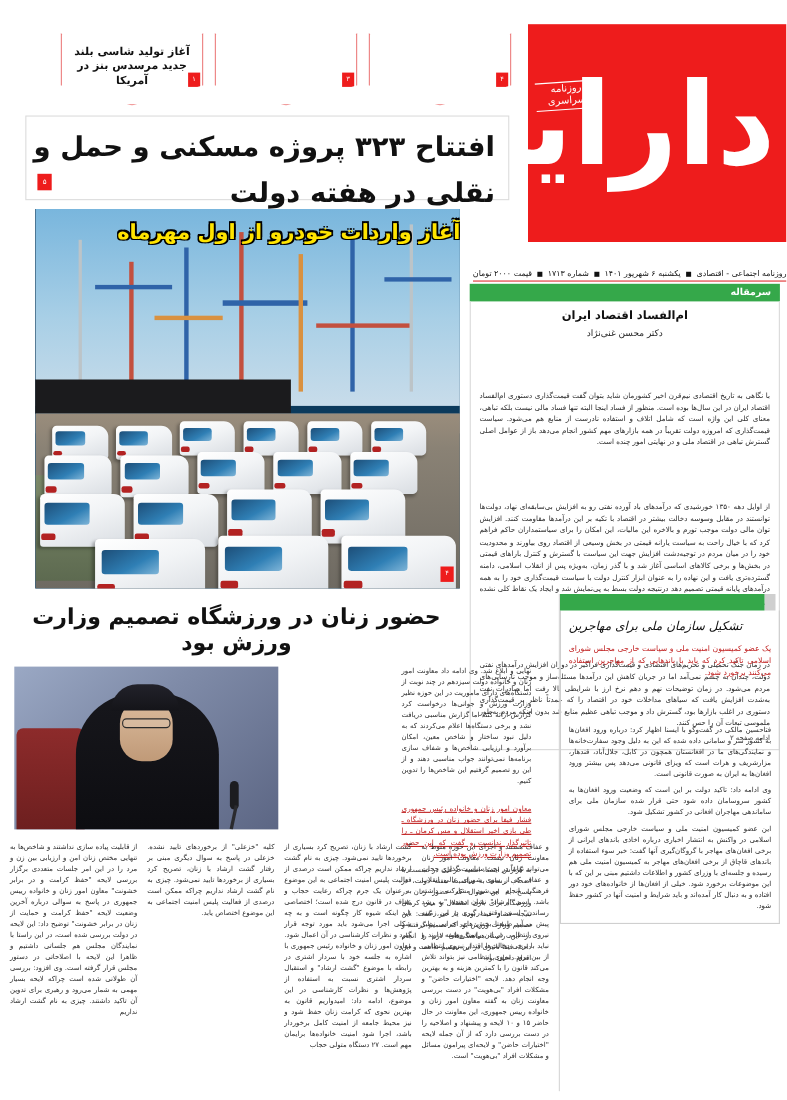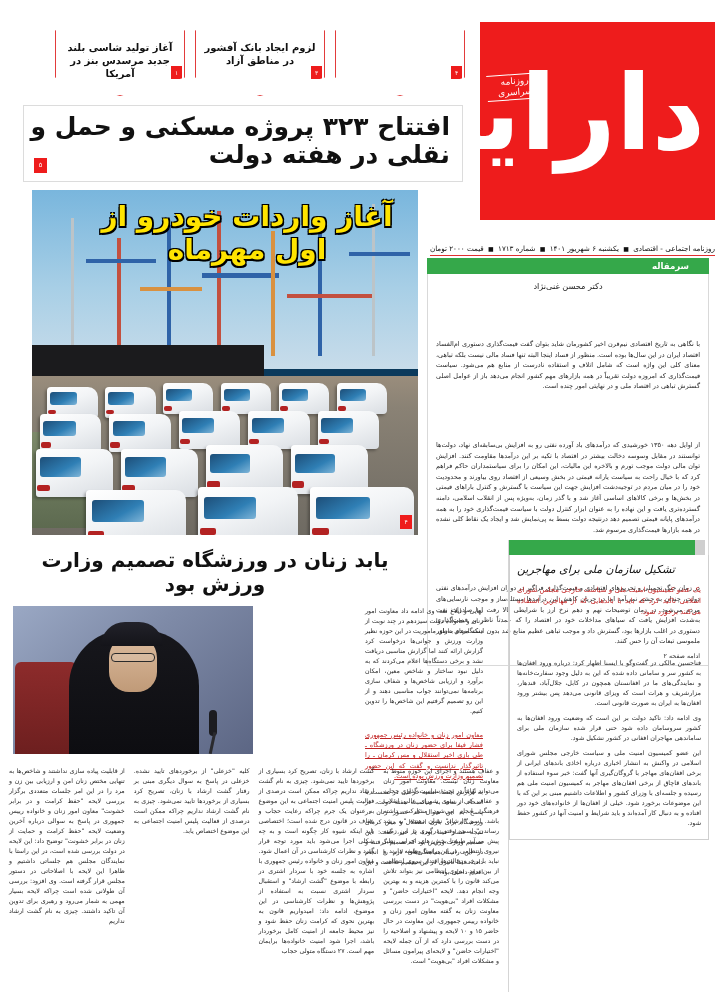--- a/index.html
+++ b/index.html
@@ -91,21 +91,21 @@
     position: absolute; top: 105px; right: 252px;
     width: 440px; height: 77px;
     border: 1px solid #dcdcdc;
     background: #fff;
     padding: 7px 12px 0 0;
     text-align: right;
     direction: rtl;
   }
   .headline-text {
     font-size: 25px; font-weight: bold; color: #111;
-    line-height: 28px; letter-spacing: -0.4px;
+    line-height: 42px; letter-spacing: -0.4px;
   }
   .headline-num {
     position: absolute; bottom: 8px; left: 10px;
     width: 13px; height: 15px;
     background:#ee1c1c; color:#fff;
     font-size: 6.5px; text-align:center; line-height:15px;
   }
 
   
   .photo-wrap {
@@ -153,43 +153,43 @@
     width: 16%; height: 14%;
     background:#b32222; border-radius:2px;
   }
   .road-strip {
     position:absolute; bottom:2%; left:0; width:14%; height:28%;
     background: linear-gradient(#7d8a6a,#5d6a50);
   }
 
   .photo-caption {
     position:absolute; top:10px; left:0; width:100%;
-    text-align:center; direction:rtl;
-    font-size: 28px; font-weight:bold; color:#ffe400;
+    direction:rtl;
+    font-size: 19px; font-weight:bold; color:#ffe400;
     text-shadow: 1.6px 1.6px 0 #000, -1.2px -1.2px 0 #000, 1.6px -1.2px 0 #000, -1.2px 1.6px 0 #000;
     letter-spacing:-0.3px;
     padding-left:44px;
   }
   .photo-num {
     position:absolute; bottom:6px; right:6px;
     width: 12px; height: 14px;
     background:#ee1c1c; color:#fff; font-size:6px;
     text-align:center; line-height:14px;
   }
 
   
   .editorial {
     position: absolute; top: 258px; right: 6px;
     width: 282px;
   }
   .green-bar {
     height: 16px; background: #35a84a;
     color:#fff; font-size: 8.6px;
     text-align: right; line-height:16px;
-    padding-right: 20px; direction: rtl;
+    padding-right: 8px; direction: rtl;
     font-weight: bold;
   }
   .editorial-body {
     border: 1px solid #d9d9d9; border-top: none;
     padding: 7px 8px 6px 8px;
   }
   .ed-title {
     text-align:center; direction:rtl;
     font-size: 10.5px; font-weight:bold; color:#111;
     margin-bottom: 4px;
@@ -336,21 +336,20 @@
       <span>شماره ۱۷۱۳</span>
       <span class="sep">■</span>
       <span>قیمت ۲۰۰۰ تومان</span>
     </div>
 
     <div class="teasers">
       <div class="teaser">
         <div class="teaser-num">۴</div>
       </div>
       <div class="teaser">
-        <div class="teaser-text">لزوم ایجاد بانک آفشور در مناطق آزاد</div>
         <div class="teaser-num">۳</div>
       </div>
       <div class="teaser">
         <div class="teaser-text">آغاز تولید شاسی بلند جدید مرسدس بنز در آمریکا</div>
         <div class="teaser-num">۱</div>
       </div>
     </div>
 
     <div class="headline-box">
       <div class="headline-text">افتتاح ۳۲۳ پروژه مسکنی و حمل و نقلی در هفته دولت</div>
@@ -401,31 +400,32 @@
     <div class="car" style="left:43%; top:86%; width:26%; height:16%;"></div>
     <div class="car" style="left:72%; top:86%; width:27%; height:16%;"></div>
 
     <div class="photo-caption">آغاز واردات خودرو از اول مهرماه</div>
     <div class="photo-num">۴</div>
   </div>
 
   <div class="editorial">
     <div class="green-bar">سرمقاله</div>
     <div class="editorial-body">
+      <div class="ed-title">ام‌الفساد اقتصاد ایران</div>
       <div class="ed-author">دکتر محسن غنی‌نژاد</div>
       <div class="ed-text">
         <p>با نگاهی به تاریخ اقتصادی نیم‌قرن اخیر کشورمان شاید بتوان گفت قیمت‌گذاری دستوری ام‌الفساد اقتصاد ایران در این سال‌ها بوده است. منظور از فساد اینجا البته تنها فساد مالی نیست بلکه تباهی، معنای کلی این واژه است که شامل اتلاف و استفاده نادرست از منابع هم می‌شود. سیاست قیمت‌گذاری که امروزه دولت تقریباً در همه بازارهای مهم کشور انجام می‌دهد باز از عوامل اصلی گسترش تباهی در اقتصاد ملی و در نهایتی امور چنده است.</p>
         <p>از اوایل دهه ۱۳۵۰ خورشیدی که درآمدهای باد آورده نفتی رو به افزایش بی‌سابقه‌ای نهاد، دولت‌ها توانستند در مقابل وسوسه دخالت بیشتر در اقتصاد با تکیه بر این درآمدها مقاومت کنند. افزایش توان مالی دولت موجب تورم و بالاخره این مالیات، این امکان را برای سیاستمداران حاکم فراهم کرد که با خیال راحت به سیاست یارانه قیمتی در بخش وسیعی از اقتصاد روی بیاورند و محدودیت خود را در میان مردم در توجیه‌دشت افزایش جهت این سیاست با گسترش و کنترل باراهای قیمتی در بخش‌ها و برخی کالاهای اساسی آغاز شد و با گذر زمان، به‌ویژه پس از انقلاب اسلامی، دامنه گسترده‌تری یافت و این نهاده را به عنوان ابزار کنترل دولت با سیاست قیمت‌گذاری خود را به همه درآمدهای پایانه قیمتی تصمیم دهد درنتیجه دولت بسط به پی‌نمایش شد و ایجاد یک نقاط کلی نشده در همه بازارها قیمت‌گذاری مرسوم شد.</p>
         <p>در زمان جنگ تحمیلی و تحریم‌های اقتصادی و قیمت‌گذاری فراگیر در دوران افزایش درآمدهای نفتی دولت، چندان به چشم نمی‌آمد اما در جریان کاهش این درآمدها مسئله‌ساز و موجب نارسایی‌های مردم می‌شود. در زمان توضیحات نهم و دهم نرخ ارز با شرایطی بالا رفت اما صادرات نفت به‌شدت افزایش یافت که سیاهای مداخلات خود در اقتصاد را که عمدتاً ناظر بر قیمت‌گذاری دستوری در اغلب بازارها بود، گسترش داد و موجب تباهی عظیم منابع شد بدون اینکه مردم به‌طور ملموسی تبعات آن را حس کنند.</p>
       </div>
       <div class="ed-cont">ادامه صفحه ۲</div>
     </div>
   </div>
 
-  <div class="headline2">یابد زنان در ورزشگاه تصمیم وزارت ورزش بود</div>
+  <div class="headline2">حضور زنان در ورزشگاه تصمیم وزارت ورزش بود</div>
 
   <div class="sidebar">
     <div class="sidebar-bar-wrap">
       <div class="sidebar-bar-green"></div>
       <div class="sidebar-bar-gray"></div>
     </div>
     <div class="sidebar-box">
       <div class="sb-title">تشکیل سازمان ملی برای مهاجرین</div>
       <div class="sb-lead">یک عضو کمیسیون امنیت ملی و سیاست خارجی مجلس شورای اسلامی تاکید کرد که باید با باندهایی که از مهاجرین استفاده می‌کنند برخورد شود.</div>
       <div class="sb-text">

